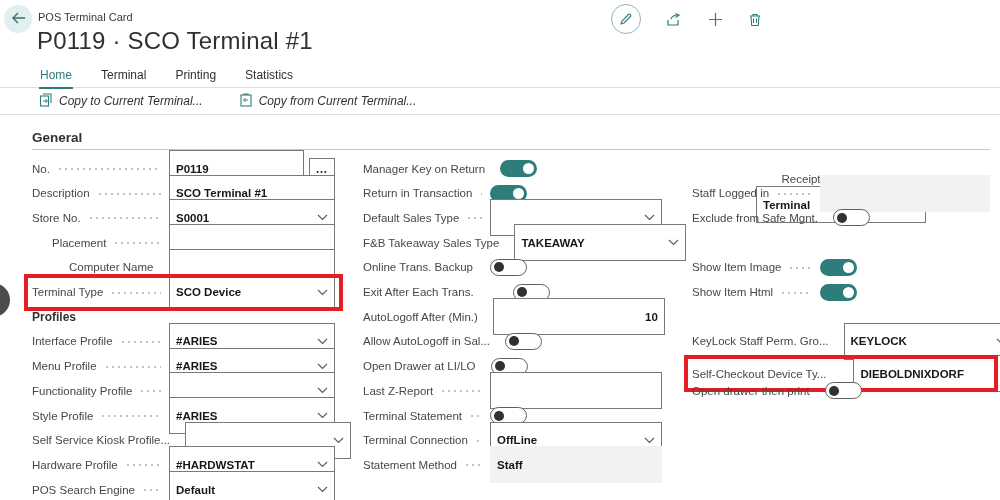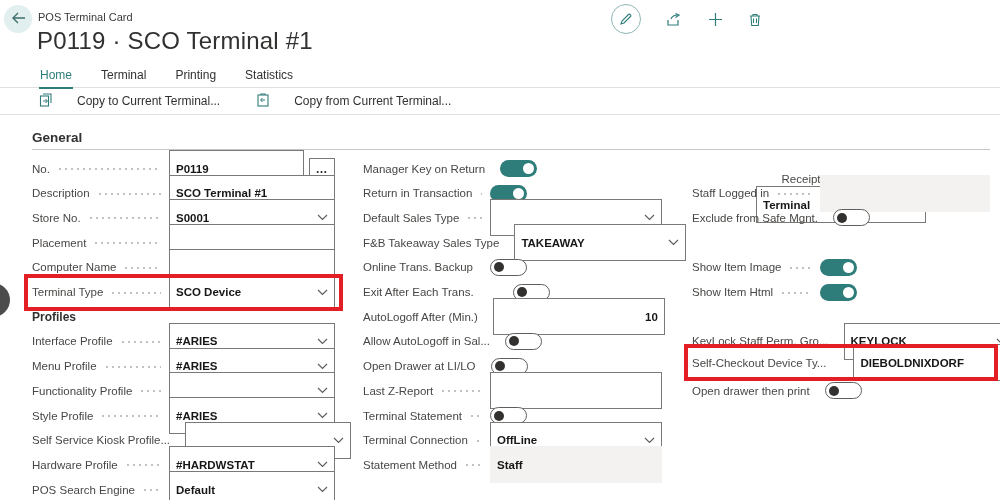--- a/index.html
+++ b/index.html
@@ -28,21 +28,21 @@
     display:flex;align-items:center;justify-content:center;cursor:pointer;}
   .hicon{cursor:pointer;display:flex;align-items:center;justify-content:center;}
   
   .tabbar{position:absolute;left:0;top:64px;width:1000px;height:24px;border-bottom:1px solid var(--rule);}
   .tabs{position:absolute;left:39px;top:2px;display:flex;gap:27px;font-size:12px;justify-content:space-between;}
   .tab{color:#323130;padding:2px 1px 5px;cursor:pointer;}
   .tab.active{color:var(--accent);border-bottom:2px solid var(--accent);}
   
   .actionbar{position:absolute;left:0;top:88px;width:1000px;height:27px;border-bottom:1px solid var(--rule);
     display:flex;align-items:center;padding-left:39px;gap:36px;}
-  .action{display:flex;align-items:center;gap:24px;font-size:12px;color:#323130;cursor:pointer;}
+  .action{display:flex;align-items:center;gap:6px;font-size:12px;color:#323130;cursor:pointer;font-style:italic;}
   
   .section-title{position:absolute;left:32px;top:130px;font-size:13.5px;font-weight:700;color:#323130;}
   .section-rule{position:absolute;left:32px;top:149px;width:958px;height:0;border-top:1px solid #c8c6c4;}
   
   #form-area{position:absolute;left:0;top:157px;width:1000px;height:343px;}
   .col{position:absolute;top:0;height:343px;}
   .frow{position:absolute;left:0;right:0;height:21px;display:flex;align-items:center;}
   .frow.hl{outline:4px solid var(--red);outline-offset:4px;}
   .flabel{font-size:11.5px;color:var(--label);white-space:nowrap;flex:none;}
   .fsub{font-size:12px;font-weight:700;color:#323130;}
@@ -164,30 +164,30 @@
           <div class="field select">
             <span class="val">S0001</span>
             <span style="display: flex;">
               <svg width="11" height="7" viewBox="0 0 11 7">
                 <path d="M1 1 L5.5 5.5 L10 1" fill="none" stroke="#605e5c" stroke-width="1.2"></path>
               </svg>
             </span>
           </div>
         </div>
       </div>
-      <div class="frow" style="top: 75.1px;">
+      <div class="frow" style="top: 75.1px; margin-left: 20px;">
         <div class="flabel">Placement</div>
         <div class="dots"></div>
         <div class="ctrl" style="width: 166px;">
           <div class="field">
             <span class="val"></span>
           </div>
         </div>
       </div>
-      <div class="frow" style="top: 99.8px;">
+      <div class="frow" style="top: 99.8px; margin-left: 37px;">
         <div class="flabel">Computer Name</div>
         <div class="dots"></div>
         <div class="ctrl" style="width: 166px;">
           <div class="field">
             <span class="val"></span>
           </div>
         </div>
       </div>
       <div class="frow hl" style="top: 124.5px;">
         <div class="flabel">Terminal Type</div>
@@ -497,21 +497,21 @@
           <div class="field select">
             <span class="val">KEYLOCK</span>
             <span style="display: flex;">
               <svg width="11" height="7" viewBox="0 0 11 7">
                 <path d="M1 1 L5.5 5.5 L10 1" fill="none" stroke="#605e5c" stroke-width="1.2"></path>
               </svg>
             </span>
           </div>
         </div>
       </div>
-      <div class="frow hl" style="top: 195px; gap: 6px;">
+      <div class="frow hl" style="top: 206px; gap: 6px;">
         <div class="flabel">Self-Checkout Device Ty...</div>
         <div class="dots"></div>
         <div class="ctrl" style="width: 170px;">
           <div class="field select">
             <span class="val">DIEBOLDNIXDORF</span>
             <span style="display: flex;">
               <svg width="11" height="7" viewBox="0 0 11 7">
                 <path d="M1 1 L5.5 5.5 L10 1" fill="none" stroke="#605e5c" stroke-width="1.2"></path>
               </svg>
             </span>

